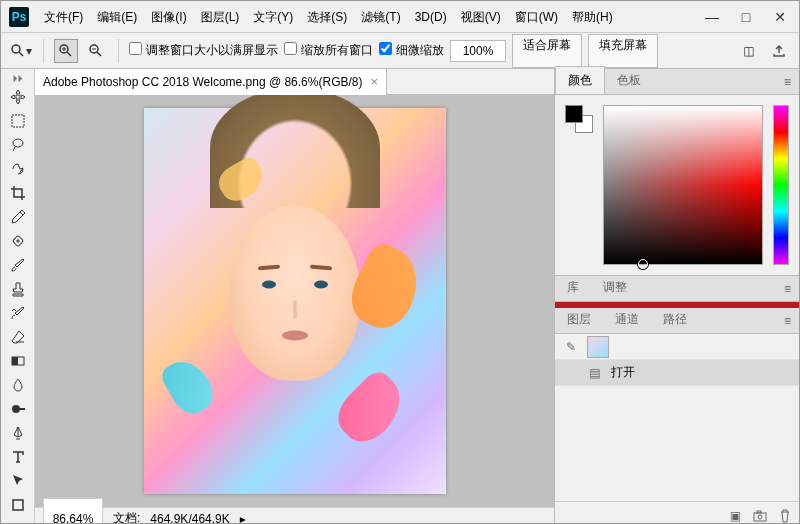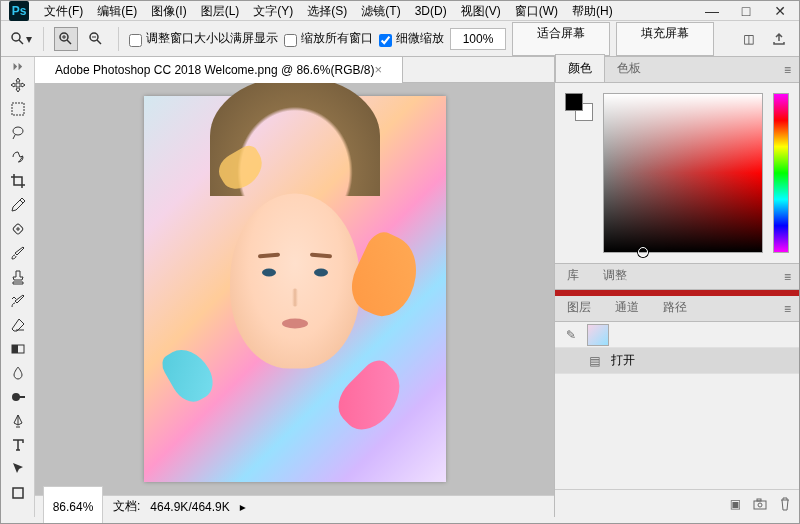--- a/index.html
+++ b/index.html
@@ -1,36 +1,36 @@
 <!DOCTYPE html>
 <html><head>
 <meta charset="utf-8">
 <style>
 *{margin:0;padding:0;box-sizing:border-box;font-family:"Microsoft YaHei",sans-serif;font-size:12px;user-select:none}
 body{width:800px;height:524px;background:#f0f0f0;overflow:hidden;border:1px solid #999}
-.menubar{height:20px;display:flex;align-items:center;background:#f0f0f0;border-bottom:1px solid #ccc}
+.menubar{height:32px;display:flex;align-items:center;background:#f0f0f0;border-bottom:1px solid #ccc}
 .ps-logo{width:20px;height:20px;background:#001d26;color:#31c5f0;display:flex;align-items:center;justify-content:center;font-weight:bold;margin:0 8px;border-radius:2px}
 .menu-item{padding:0 7px;line-height:26px;cursor:default}
 .win-ctrl{margin-left:auto;display:flex}
 .win-btn{width:30px;height:20px;text-align:center;line-height:18px;cursor:default;font-size:14px;color:#333;margin-right:4px;border:1px solid transparent}
 .optbar{height:36px;display:flex;align-items:center;background:#f0f0f0;border-bottom:1px solid #bbb;padding:0 8px;gap:6px}
 .tool-icon{width:24px;height:24px;display:flex;align-items:center;justify-content:center;color:#333}
 .tool-icon.active{background:#ddd;border:1px solid #999}
 .vsep{width:1px;height:24px;background:#ccc;margin:0 4px}
-.chk{display:flex;align-items:flex-end;gap:4px}
+.chk{display:flex;align-items:flex-start;gap:4px}
 .chk input{width:13px;height:13px}
 .zoom-box{width:56px;height:22px;border:1px solid #bbb;background:#fff;text-align:center;line-height:20px}
-.opt-btn{height:34px;padding:0 24px;border:1px solid #bbb;background:#f8f8f8;line-height:20px;cursor:default}
+.opt-btn{height:34px;padding:0 10px;border:1px solid #bbb;background:#f8f8f8;line-height:20px;cursor:default}
 .main{display:flex;height:calc(100% - 62px)}
 .toolbar{width:34px;background:#f0f0f0;border-right:1px solid #ccc;display:flex;flex-direction:column;align-items:center;padding-top:4px}
 .toolbar .collapse{height:12px;font-size:10px;color:#777}
 .tbtn{width:26px;height:22px;display:flex;align-items:center;justify-content:center;margin:1px 0;cursor:default;color:#333;position:relative}
 .workspace{flex:1;display:flex;flex-direction:column;background:#c0c0c0}
 .doc-tab{height:26px;background:#f0f0f0;border-bottom:1px solid #bbb;display:flex;align-items:center}
-.tab{height:26px;padding:0 20px;background:#fff;border-right:1px solid #bbb;display:flex;align-items:center;gap:0}
+.tab{height:26px;padding:0 8px;background:#fff;border-right:1px solid #bbb;display:flex;align-items:center;gap:8px}
 .tab-close{color:#888;font-size:13px}
 .canvas-area{flex:1;display:flex;align-items:center;justify-content:center;background:#c0c0c0;overflow:hidden}
 .canvas-img{width:302px;height:386px;background:linear-gradient(135deg,#d4e8f0 0%,#f5d4e8 20%,#ffcc99 40%,#ff99cc 55%,#99e0ff 70%,#d4b8ff 85%,#f0e0ff 100%);position:relative;box-shadow:0 0 4px rgba(0,0,0,.3)}
 .face{position:absolute;left:50%;top:48%;transform:translate(-50%,-50%);width:130px;height:175px;background:radial-gradient(ellipse at 50% 40%,#ffe0cc 0%,#ffd4b8 50%,#f0b890 100%);border-radius:50% 50% 45% 45%}
 .eye{position:absolute;width:14px;height:8px;background:#2a5570;border-radius:50%;top:75px}
 .eye.l{left:32px}.eye.r{right:32px}
 .brow{position:absolute;width:22px;height:4px;background:#8b5a3c;border-radius:2px;top:60px}
 .brow.l{left:28px;transform:rotate(-5deg)}.brow.r{right:28px;transform:rotate(5deg)}
 .nose{position:absolute;left:50%;top:95px;transform:translateX(-50%);width:6px;height:18px;background:linear-gradient(90deg,transparent,#e8b898,transparent);border-radius:3px}
 .lips{position:absolute;left:50%;top:125px;transform:translateX(-50%);width:26px;height:10px;background:#d4847c;border-radius:50%}

